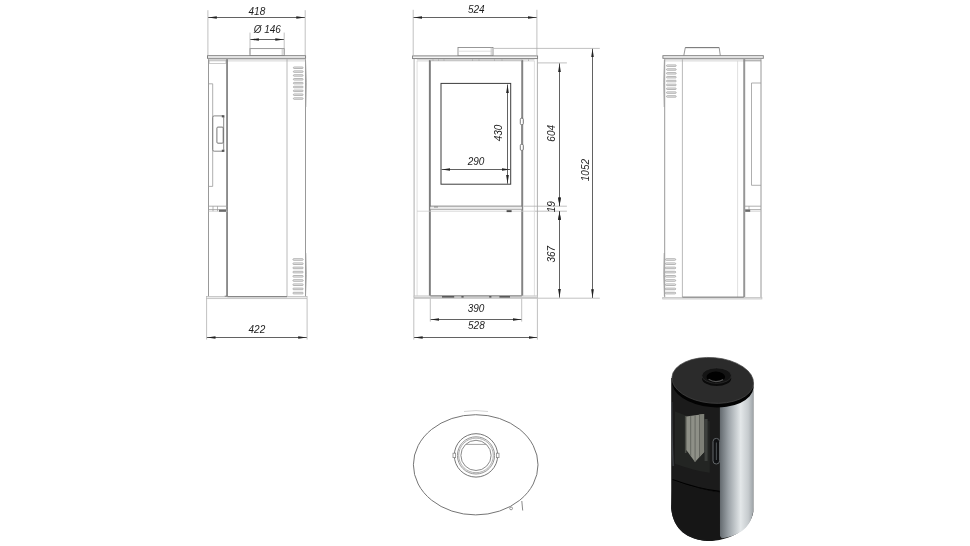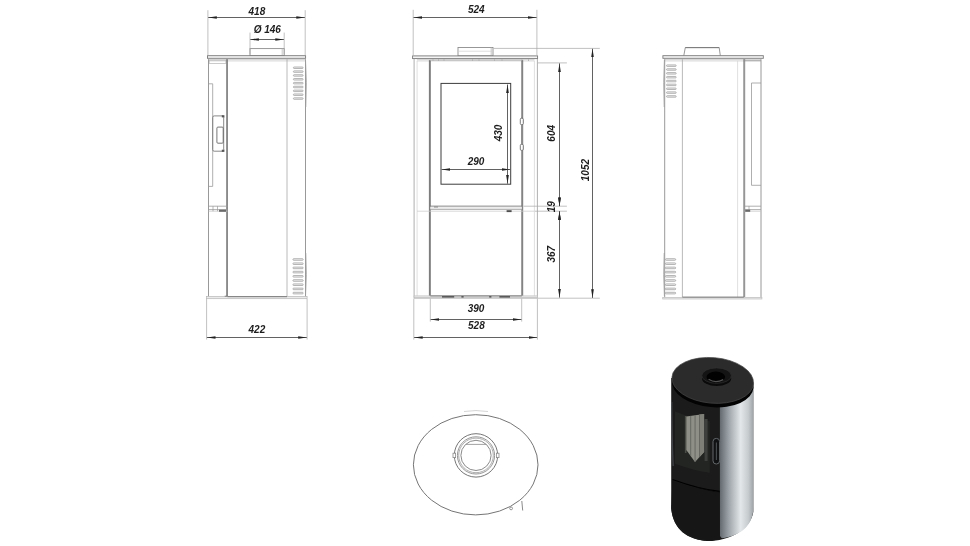--- a/index.html
+++ b/index.html
@@ -1,16 +1,16 @@
 <!DOCTYPE html>
 <html><head>
 <meta charset="utf-8">
 <style>
 html,body{margin:0;padding:0;background:#fff;}
-#c{position:relative;width:812px;height:546px;background:#84cc16;overflow:hidden;font-weight:bold;}
+#c{position:relative;width:812px;height:546px;background:#84cc16;overflow:hidden;}
 svg{position:absolute;left:0;top:0;}
 text{font-family:"Liberation Sans",sans-serif;font-style:italic;fill:#1d1d1d;}
 </style>
 </head>
 <body>
 <div id="c">
 <svg width="970" height="546" viewBox="0 0 970 546">
 <defs>
 <marker id="ae" markerWidth="9" markerHeight="4" refX="8.6" refY="2" orient="auto-start-reverse" markerUnits="userSpaceOnUse">
   <path d="M0,0.65 L8.6,2 L0,3.35 Z" fill="#222"></path>

